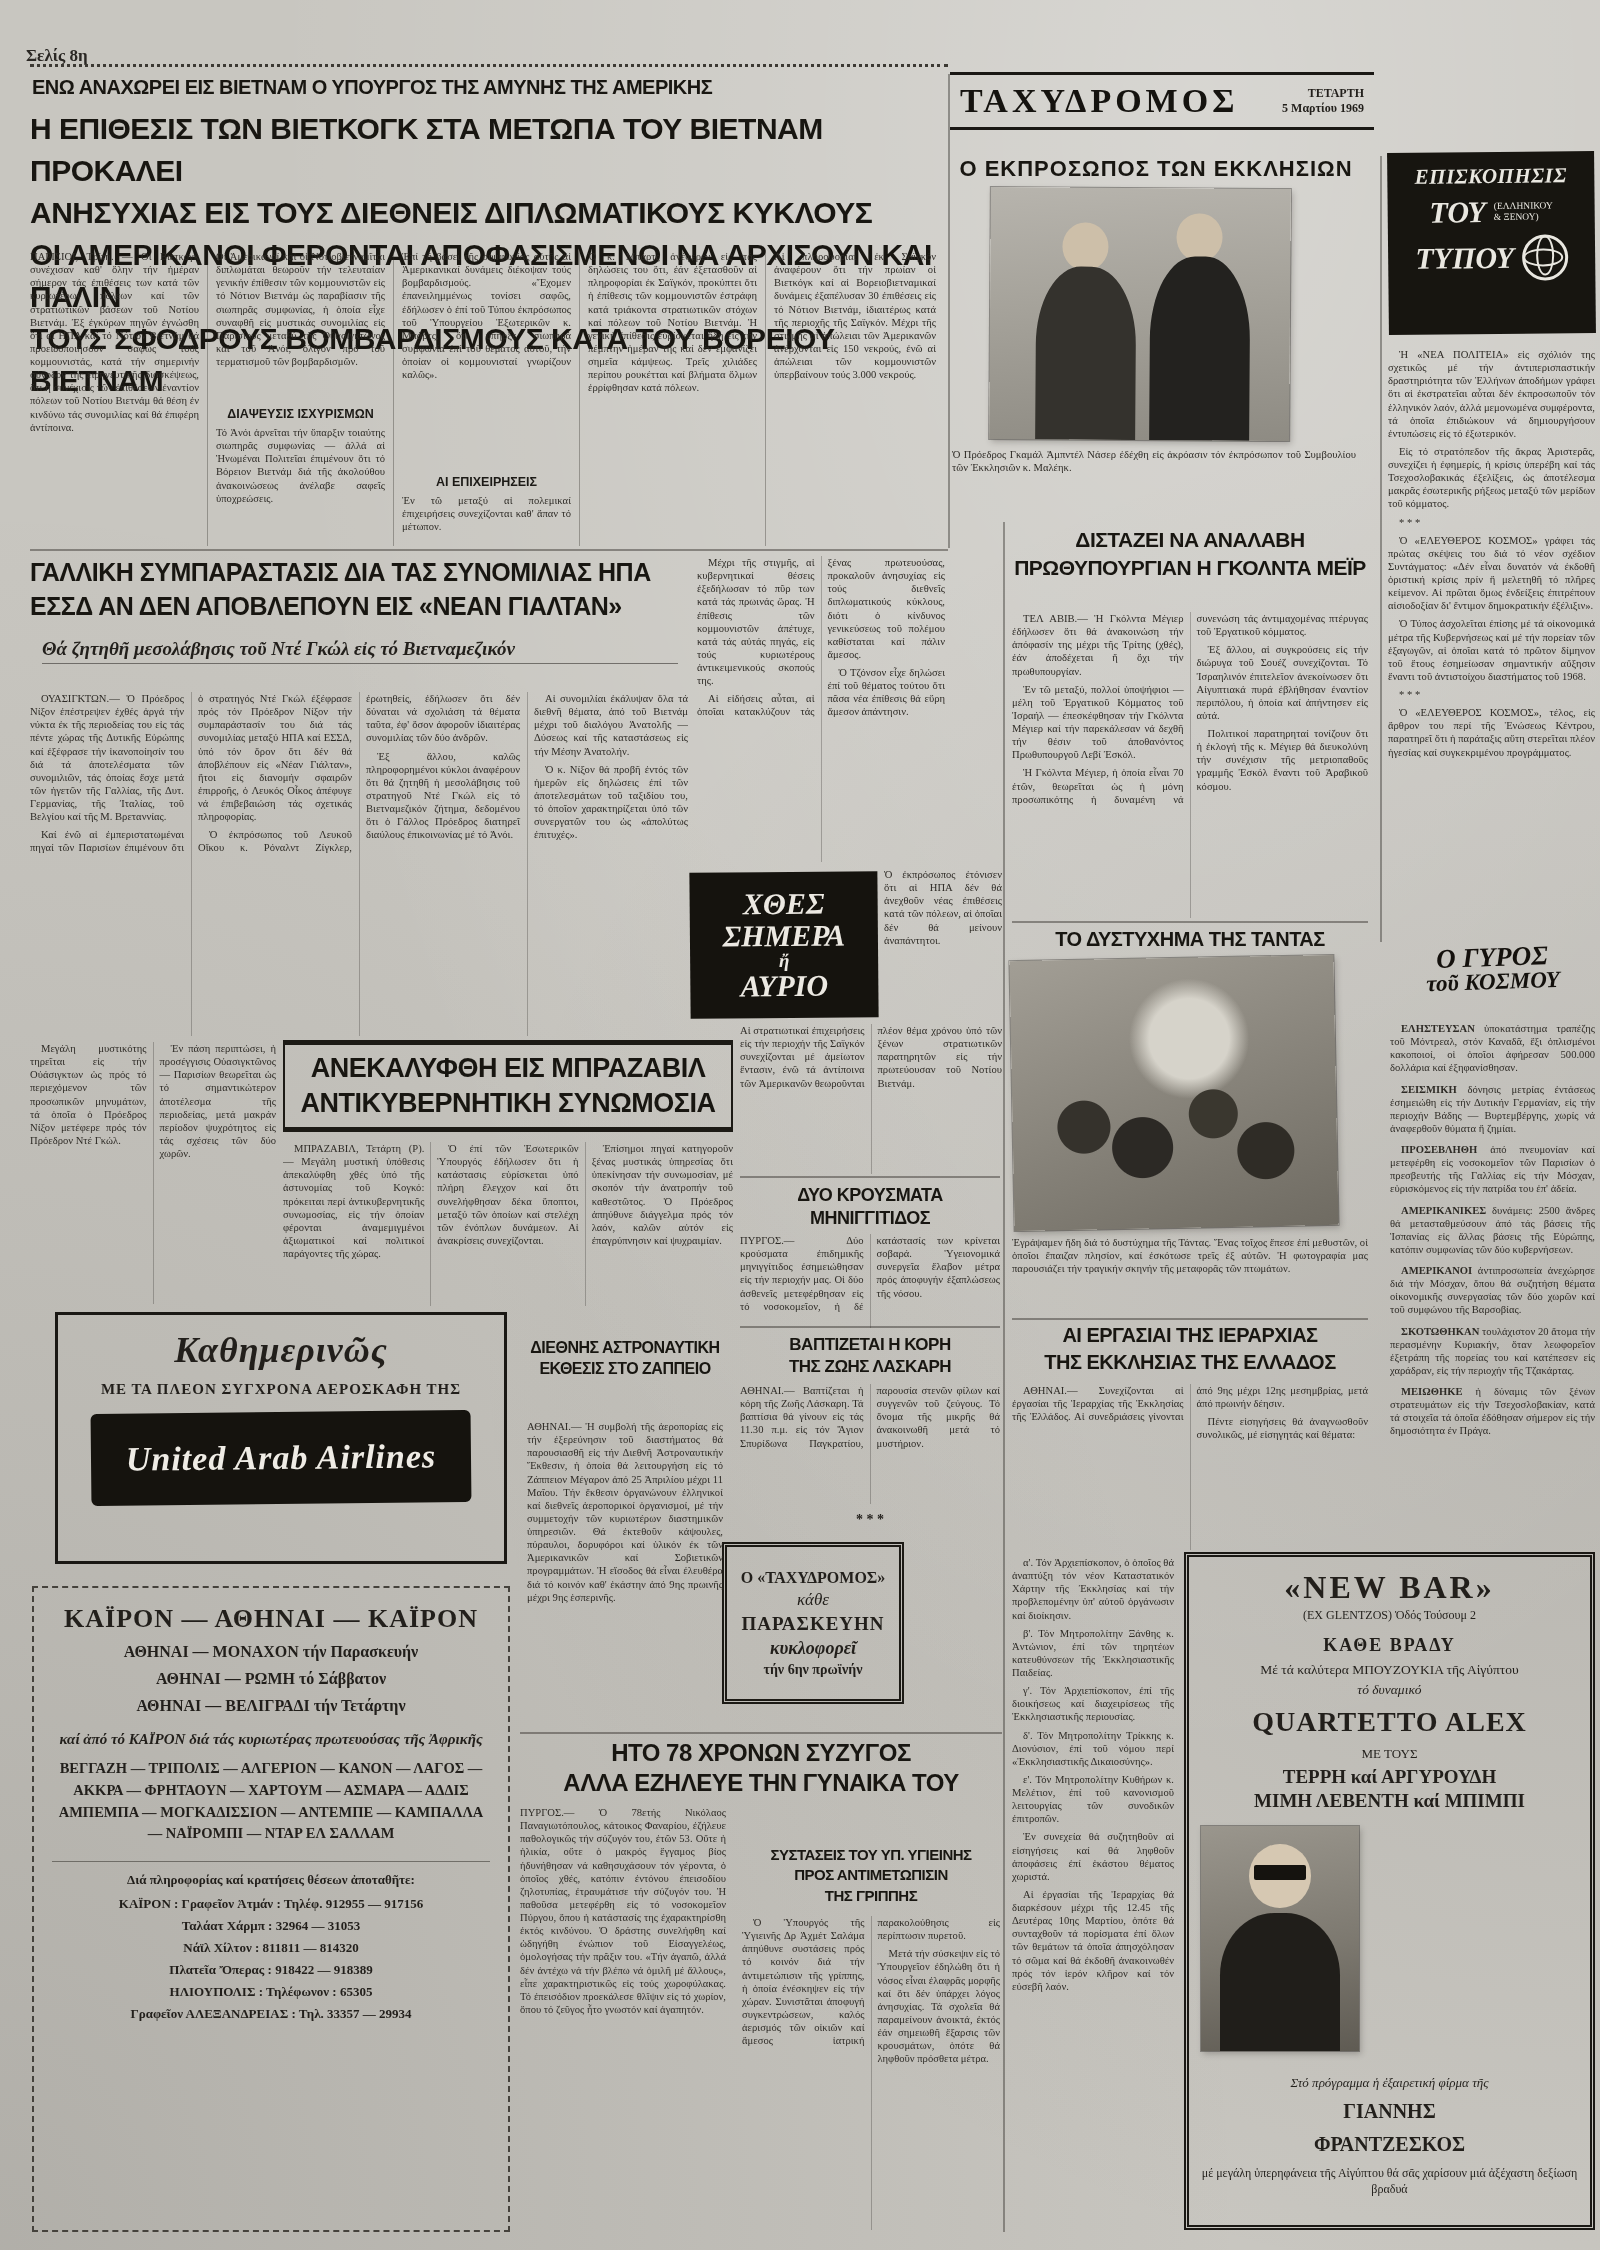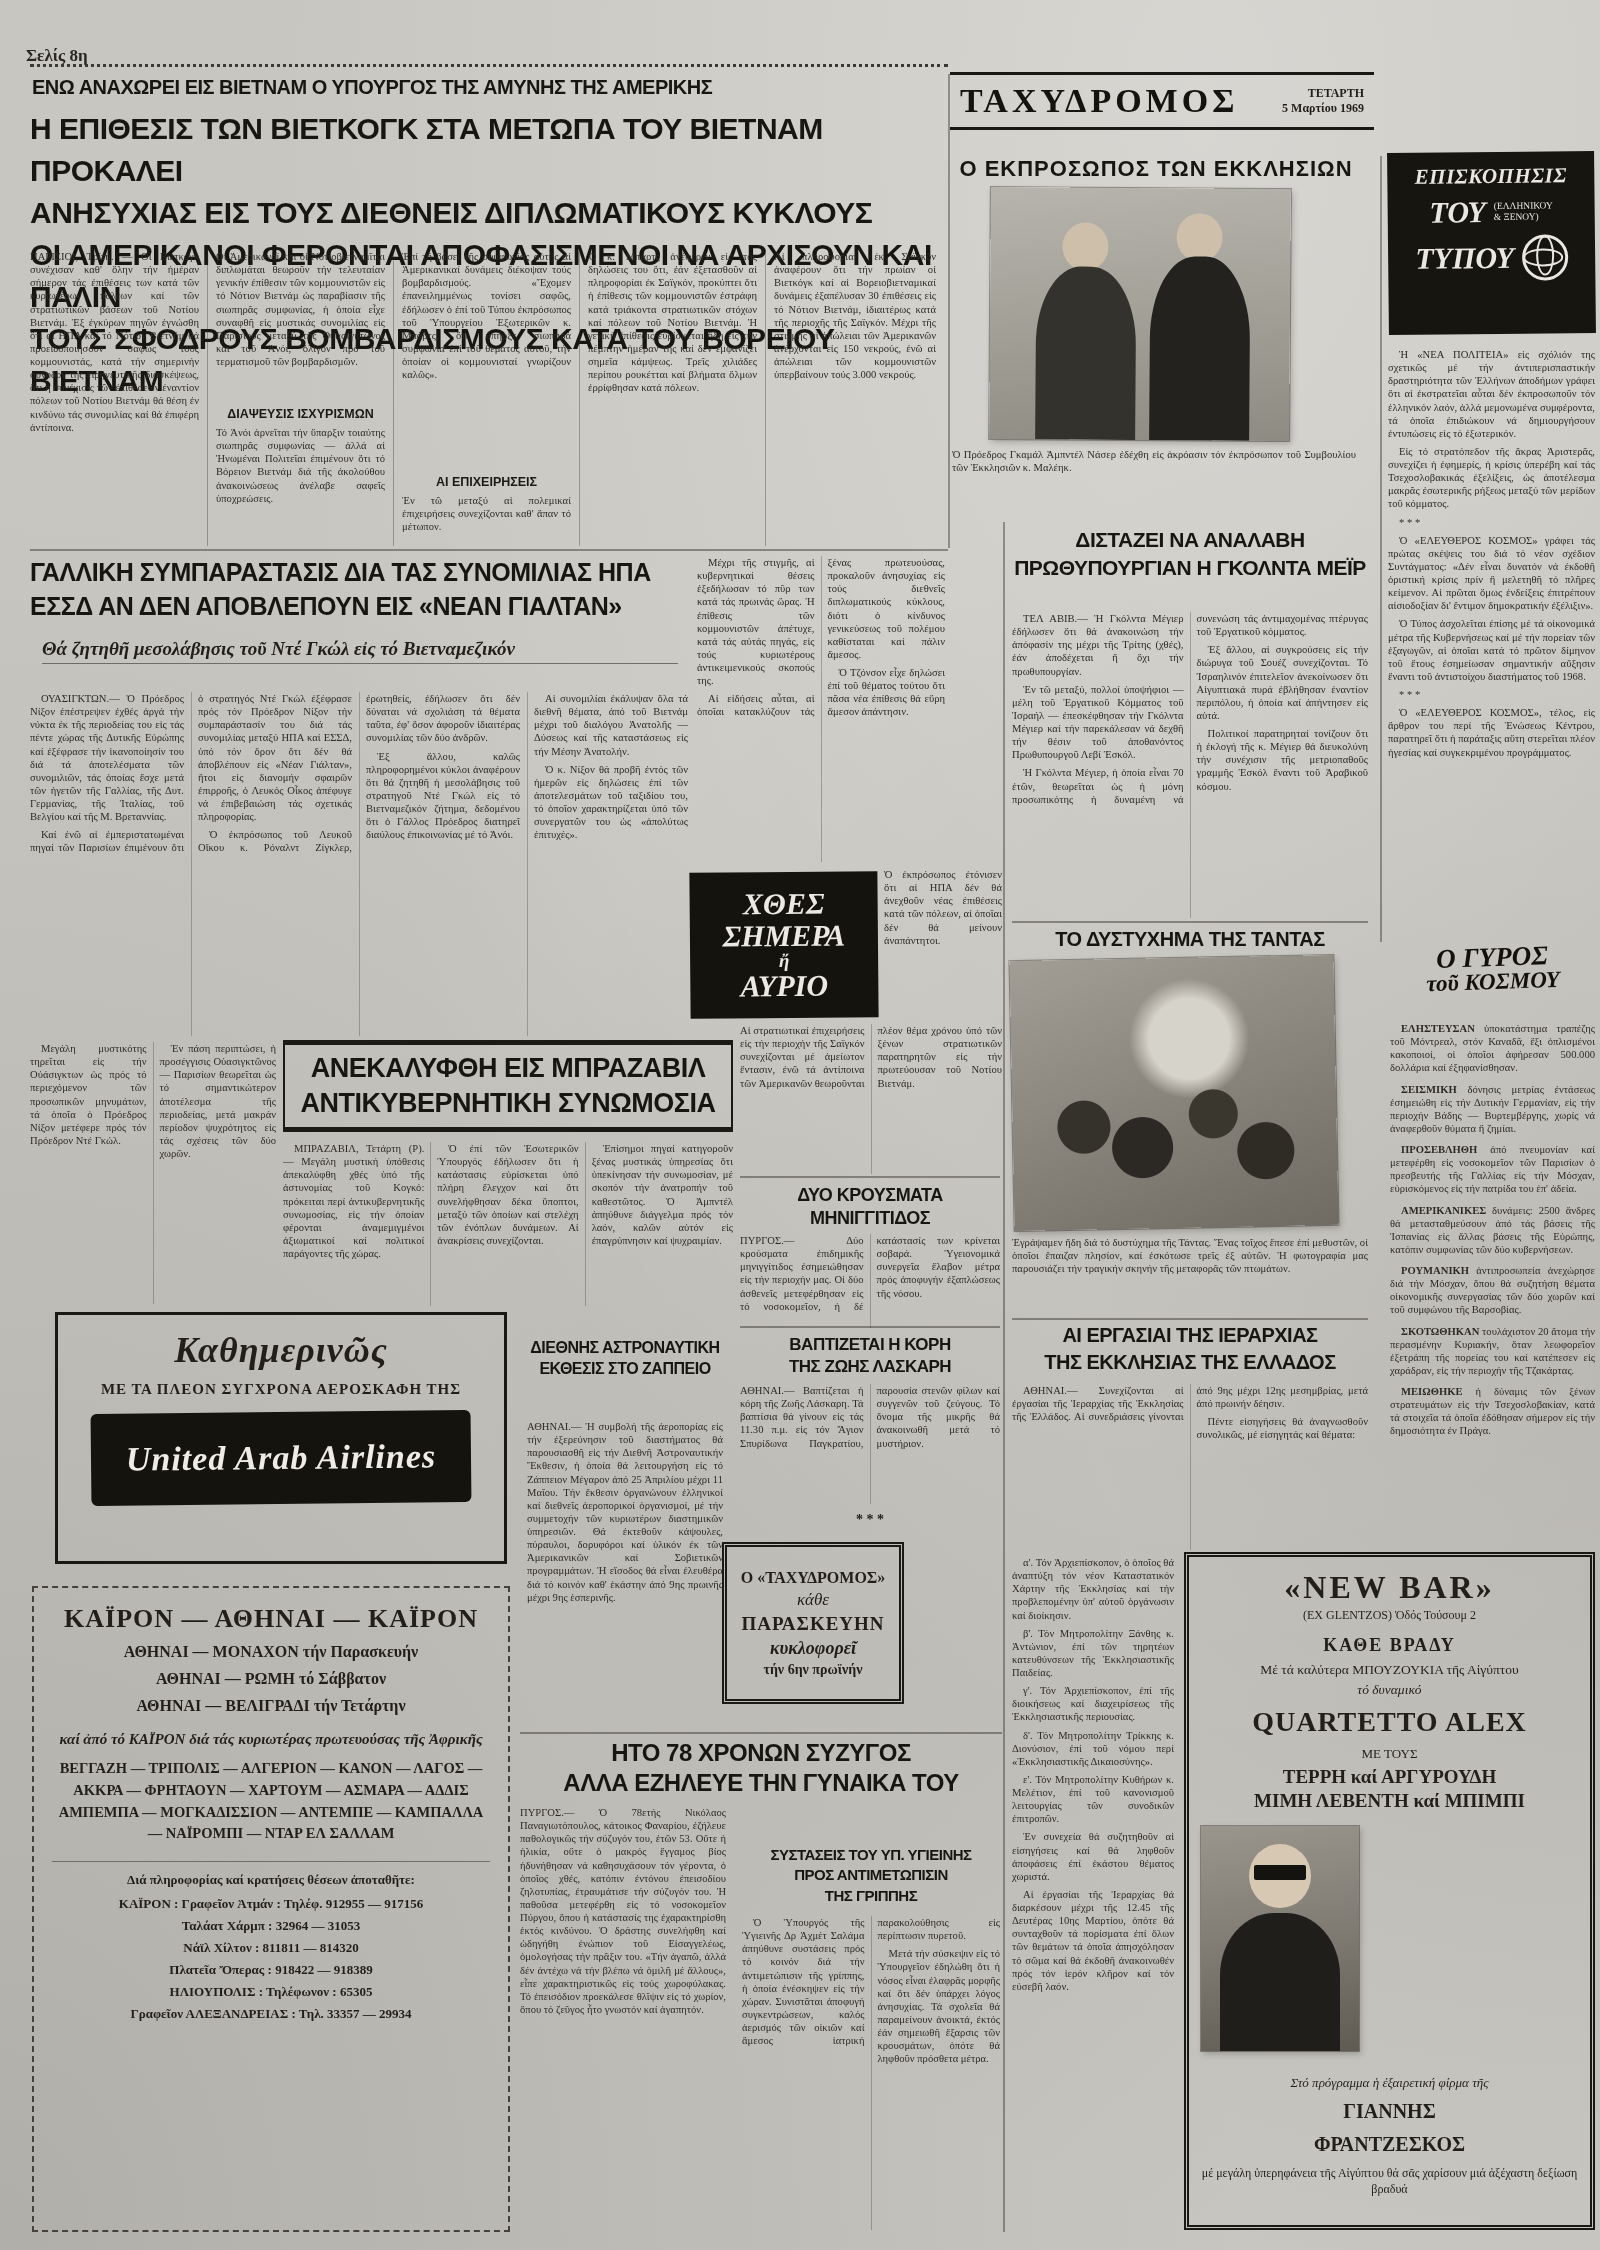--- a/index.html
+++ b/index.html
@@ -266,21 +266,21 @@
   <div class="ba-big">ΑΥΡΙΟ</div>
 </div>
 
 <div class="abs headline" id="braz-box">
   <div>ΑΝΕΚΑΛΥΦΘΗ ΕΙΣ ΜΠΡΑΖΑΒΙΛ</div>
   <div>ΑΝΤΙΚΥΒΕΡΝΗΤΙΚΗ ΣΥΝΩΜΟΣΙΑ</div>
 </div>
 <div class="abs bt c3" id="braz-text">
     <p>ΜΠΡΑΖΑΒΙΛ, Τετάρτη (Ρ).— Μεγάλη μυστική ὑπόθεσις ἀπεκαλύφθη χθές ὑπό τῆς ἀστυνομίας τοῦ Κογκό: πρόκειται περί ἀντικυβερνητικῆς συνωμοσίας, εἰς τήν ὁποίαν φέρονται ἀναμεμιγμένοι ἀξιωματικοί καί πολιτικοί παράγοντες τῆς χώρας.</p>
     <p>Ὁ ἐπί τῶν Ἐσωτερικῶν Ὑπουργός ἐδήλωσεν ὅτι ἡ κατάστασις εὑρίσκεται ὑπό πλήρη ἔλεγχον καί ὅτι συνελήφθησαν δέκα ὕποπτοι, μεταξύ τῶν ὁποίων καί στελέχη τῶν ἐνόπλων δυνάμεων. Αἱ ἀνακρίσεις συνεχίζονται.</p>
-    <p>Ἐπίσημοι πηγαί κατηγοροῦν ξένας μυστικάς ὑπηρεσίας ὅτι ὑπεκίνησαν τήν συνωμοσίαν, μέ σκοπόν τήν ἀνατροπήν τοῦ καθεστῶτος. Ὁ Ἀμπντέλ ἀπηύθυνε διάγγελμα πρός τόν λαόν, καλῶν αὐτόν εἰς ἐπαγρύπνησιν καί ψυχραιμίαν.</p>
+    <p>Ἐπίσημοι πηγαί κατηγοροῦν ξένας μυστικάς ὑπηρεσίας ὅτι ὑπεκίνησαν τήν συνωμοσίαν, μέ σκοπόν τήν ἀνατροπήν τοῦ καθεστῶτος. Ὁ Πρόεδρος ἀπηύθυνε διάγγελμα πρός τόν λαόν, καλῶν αὐτόν εἰς ἐπαγρύπνησιν καί ψυχραιμίαν.</p>
   </div>
 
 <div class="abs headline" id="mening-head">
   <div>ΔΥΟ ΚΡΟΥΣΜΑΤΑ</div>
   <div>ΜΗΝΙΓΓΙΤΙΔΟΣ</div>
 </div>
 <div class="abs bt c2" id="mening-text">ΠΥΡΓΟΣ.— Δύο κρούσματα ἐπιδημικῆς μηνιγγίτιδος ἐσημειώθησαν εἰς τήν περιοχήν μας. Οἱ δύο ἀσθενεῖς μετεφέρθησαν εἰς τό νοσοκομεῖον, ἡ δέ κατάστασίς των κρίνεται σοβαρά. Ὑγειονομικά συνεργεῖα ἔλαβον μέτρα πρός ἀποφυγήν ἐξαπλώσεως τῆς νόσου.</div>
 <div class="abs headline" id="bapt-head">
   <div>ΒΑΠΤΙΖΕΤΑΙ Η ΚΟΡΗ</div>
   <div>ΤΗΣ ΖΩΗΣ ΛΑΣΚΑΡΗ</div>
@@ -353,21 +353,21 @@
 
 <div class="abs" id="gyros-head">
   <div class="g1">Ο ΓΥΡΟΣ</div>
   <div class="g2">τοῦ ΚΟΣΜΟΥ</div>
 </div>
 <div class="abs bt" id="gyros-briefs">
     <p><b>ΕΛΗΣΤΕΥΣΑΝ </b>ὑποκατάστημα τραπέζης τοῦ Μόντρεαλ, στόν Καναδᾶ, ἕξι ὁπλισμένοι κακοποιοί, οἱ ὁποῖοι ἀφήρεσαν 500.000 δολλάρια καί ἐξηφανίσθησαν.</p>
     <p><b>ΣΕΙΣΜΙΚΗ </b>δόνησις μετρίας ἐντάσεως ἐσημειώθη εἰς τήν Δυτικήν Γερμανίαν, εἰς τήν περιοχήν Βάδης — Βυρτεμβέργης, χωρίς νά ἀναφερθοῦν θύματα ἤ ζημίαι.</p>
     <p><b>ΠΡΟΣΕΒΛΗΘΗ </b>ἀπό πνευμονίαν καί μετεφέρθη εἰς νοσοκομεῖον τῶν Παρισίων ὁ πρεσβευτής τῆς Γαλλίας εἰς τήν Μόσχαν, εὑρισκόμενος εἰς τήν πατρίδα του ἐπ' ἀδεία.</p>
     <p><b>ΑΜΕΡΙΚΑΝΙΚΕΣ </b>δυνάμεις: 2500 ἄνδρες θά μετασταθμεύσουν ἀπό τάς βάσεις τῆς Ἱσπανίας εἰς ἄλλας βάσεις τῆς Εὐρώπης, κατόπιν συμφωνίας τῶν δύο κυβερνήσεων.</p>
-    <p><b>ΡΟΥΜΑΝΙΚΗ </b>ἀντιπροσωπεία ἀνεχώρησε διά τήν Μόσχαν, ὅπου θά συζητήση θέματα οἰκονομικῆς συνεργασίας τῶν δύο χωρῶν καί τοῦ συμφώνου τῆς Βαρσοβίας.</p>
+    <p><b>ΑΜΕΡΙΚΑΝΟΙ </b>ἀντιπροσωπεία ἀνεχώρησε διά τήν Μόσχαν, ὅπου θά συζητήση θέματα οἰκονομικῆς συνεργασίας τῶν δύο χωρῶν καί τοῦ συμφώνου τῆς Βαρσοβίας.</p>
     <p><b>ΣΚΟΤΩΘΗΚΑΝ </b>τουλάχιστον 20 ἄτομα τήν περασμένην Κυριακήν, ὅταν λεωφορεῖον ἐξετράπη τῆς πορείας του καί κατέπεσεν εἰς χαράδραν, εἰς τήν περιοχήν τῆς Τζακάρτας.</p>
     <p><b>ΜΕΙΩΘΗΚΕ </b>ἡ δύναμις τῶν ξένων στρατευμάτων εἰς τήν Τσεχοσλοβακίαν, κατά τά στοιχεῖα τά ὁποῖα ἐδόθησαν σήμερον εἰς τήν δημοσιότητα ἐν Πράγα.</p>
   </div>
 
 <div class="abs" id="newbar">
   <div class="nb-title">«NEW BAR»</div>
   <div class="nb-sub">(EX GLENTZOS)  Ὁδός Τούσουμ 2</div>
   <div class="nb1">ΚΑΘΕ ΒΡΑΔΥ</div>
   <div class="nb2">Μέ τά καλύτερα ΜΠΟΥΖΟΥΚΙΑ τῆς Αἰγύπτου</div>
   <div class="nb3">τό δυναμικό</div>

